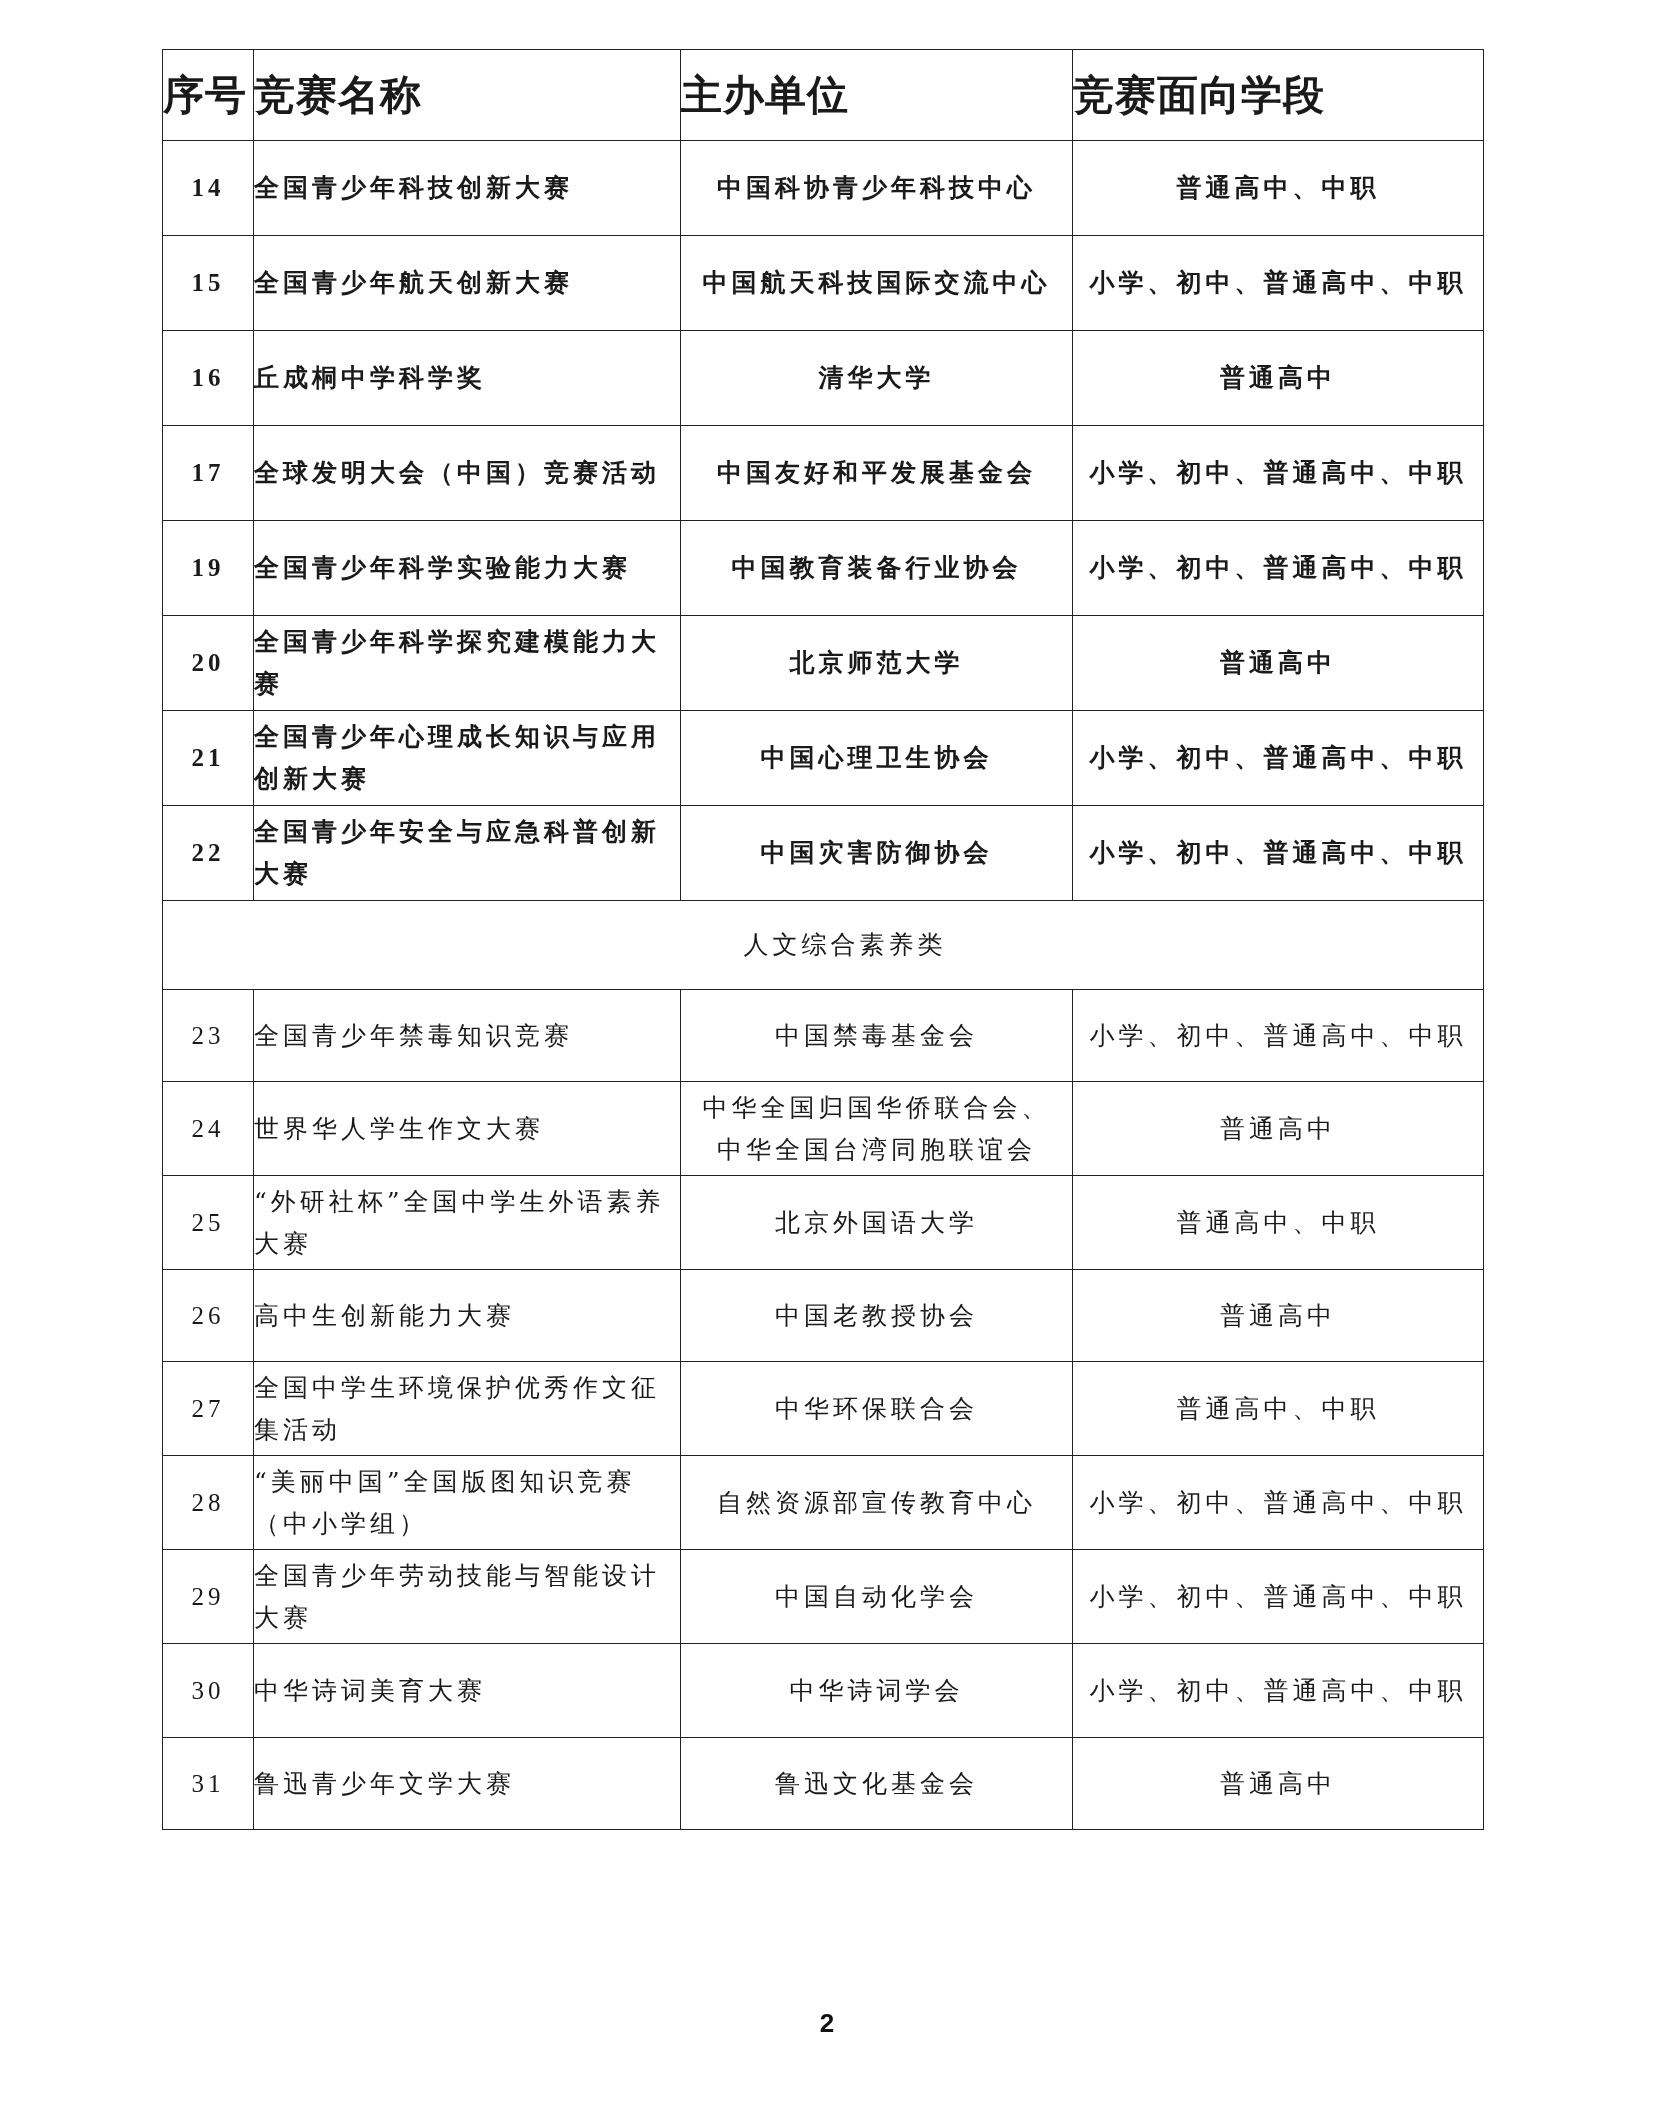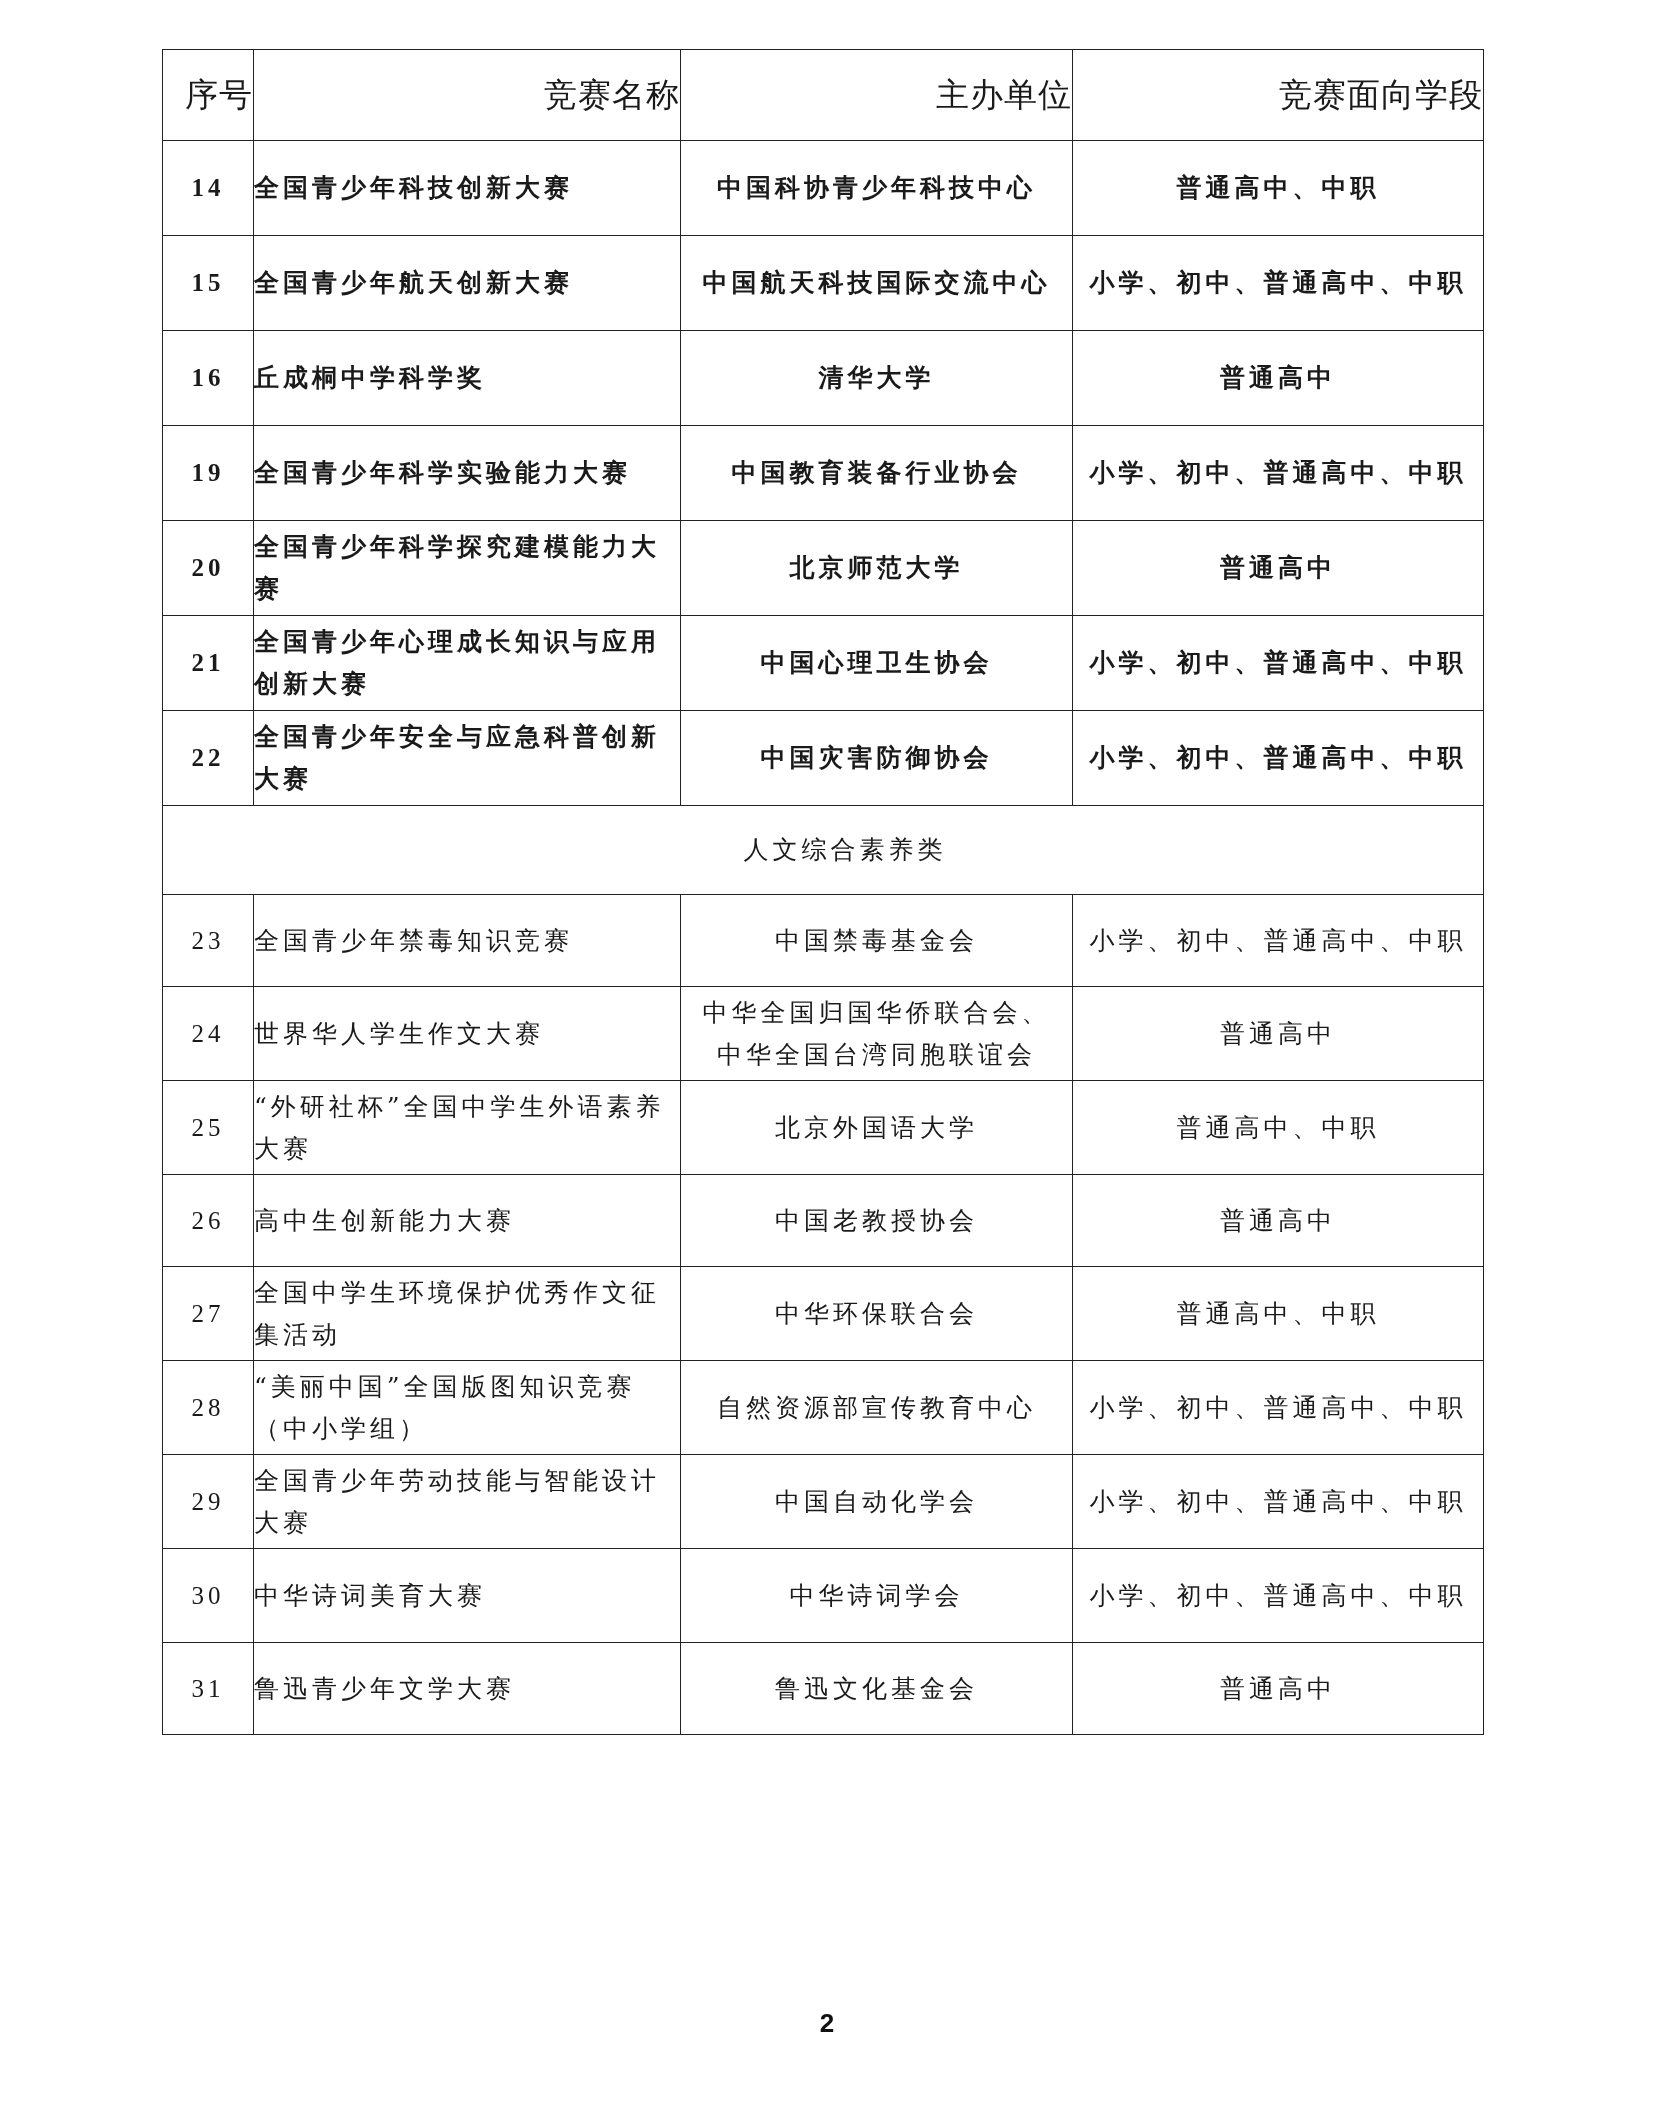--- a/index.html
+++ b/index.html
@@ -7,21 +7,21 @@
          font-family: "DejaVu Serif", "Liberation Serif", serif; color: #1a1a1a; }
   .page { position: absolute; left: 0; top: 0; width: 1654px; height: 2103px; }
   table.comp {
     position: absolute; left: 162px; top: 49px; width: 1321px;
     border-collapse: collapse; table-layout: fixed;
   }
   table.comp td, table.comp th {
     border: 1.6px solid #222; padding: 0; vertical-align: middle;
     font-size: 25px; line-height: 42px; letter-spacing: 4px;
   }
-  table.comp th { font-weight: normal; font-size: 33px; letter-spacing: 1px; height: 90px; text-align: right; }
+  table.comp th { font-weight: bold; font-size: 41px; letter-spacing: 1px; height: 90px; text-align: left; }
   col.c-no { width: 91px; }
   col.c-name { width: 427px; }
   col.c-org { width: 392px; }
   col.c-stage { width: 411px; }
   td.no { text-align: center; letter-spacing: 0; font-family: "Liberation Serif", "DejaVu Serif", serif; font-size: 26px; }
   td.name { text-align: left; padding-left: 4px; padding-right: 2px; margin-left: 12px; }
   td.org, td.stage { text-align: center; }
   tr.r1 td { height: 94px; font-weight: bold; }
   tr.r2 td { height: 93px; }
   tr.rs td { height: 91px; }
@@ -70,20 +70,28 @@
         </tr>
         <tr class="r1">
           <td class="no">16</td>
           <td class="name">丘成桐中学科学奖</td>
           <td class="org">
             <span class="org-line">清华大学</span>
           </td>
           <td class="stage">普通高中</td>
         </tr>
         <tr class="r1">
+          <td class="no">17</td>
+          <td class="name">全球发明大会（中国）竞赛活动</td>
+          <td class="org">
+            <span class="org-line">中国友好和平发展基金会</span>
+          </td>
+          <td class="stage">小学、初中、普通高中、中职</td>
+        </tr>
+        <tr class="r1">
           <td class="no">19</td>
           <td class="name">全国青少年科学实验能力大赛</td>
           <td class="org">
             <span class="org-line">中国教育装备行业协会</span>
           </td>
           <td class="stage">小学、初中、普通高中、中职</td>
         </tr>
         <tr class="r1">
           <td class="no">20</td>
           <td class="name">全国青少年科学探究建模能力大赛</td>

